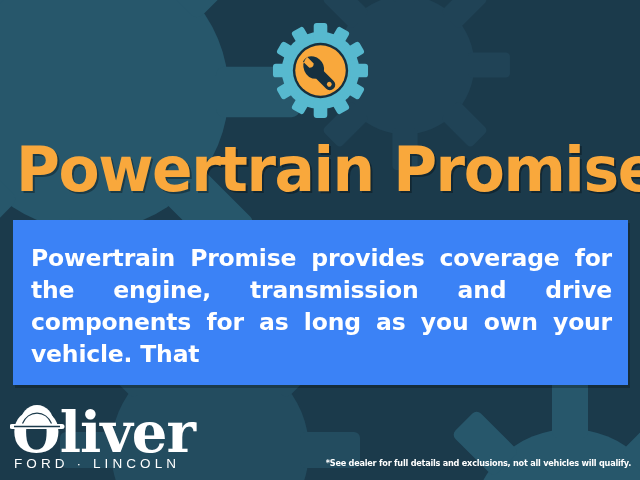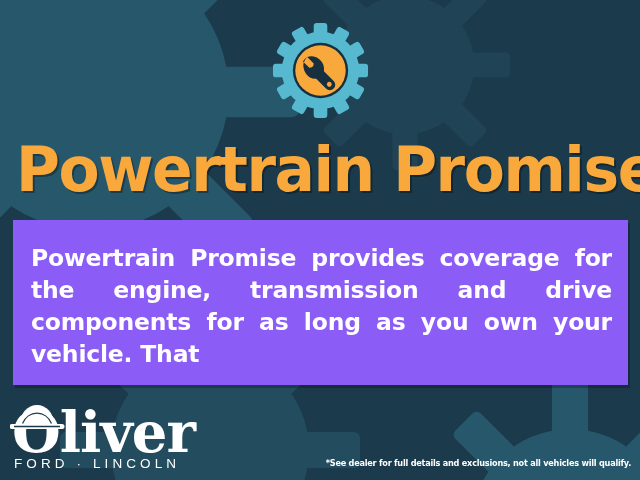--- a/index.html
+++ b/index.html
@@ -59,21 +59,21 @@
     text-shadow: 2px 2px 0 rgba(0,0,0,0.32);
   }
 
   
   .panel {
     position: absolute;
     left: 13px;
     top: 220px;
     width: 615px;
     height: 165px;
-    background: #8b5cf6;
+    background: #3b82f6;
     box-shadow: 2px 3px 0 rgba(0,0,0,0.22);
   }
   .panel-text {
     position: absolute;
     left: 18px;
     right: 16px;
     top: 22px;
     color: #ffffff;
     font-family: "DejaVu Sans", sans-serif;
     font-weight: bold;

